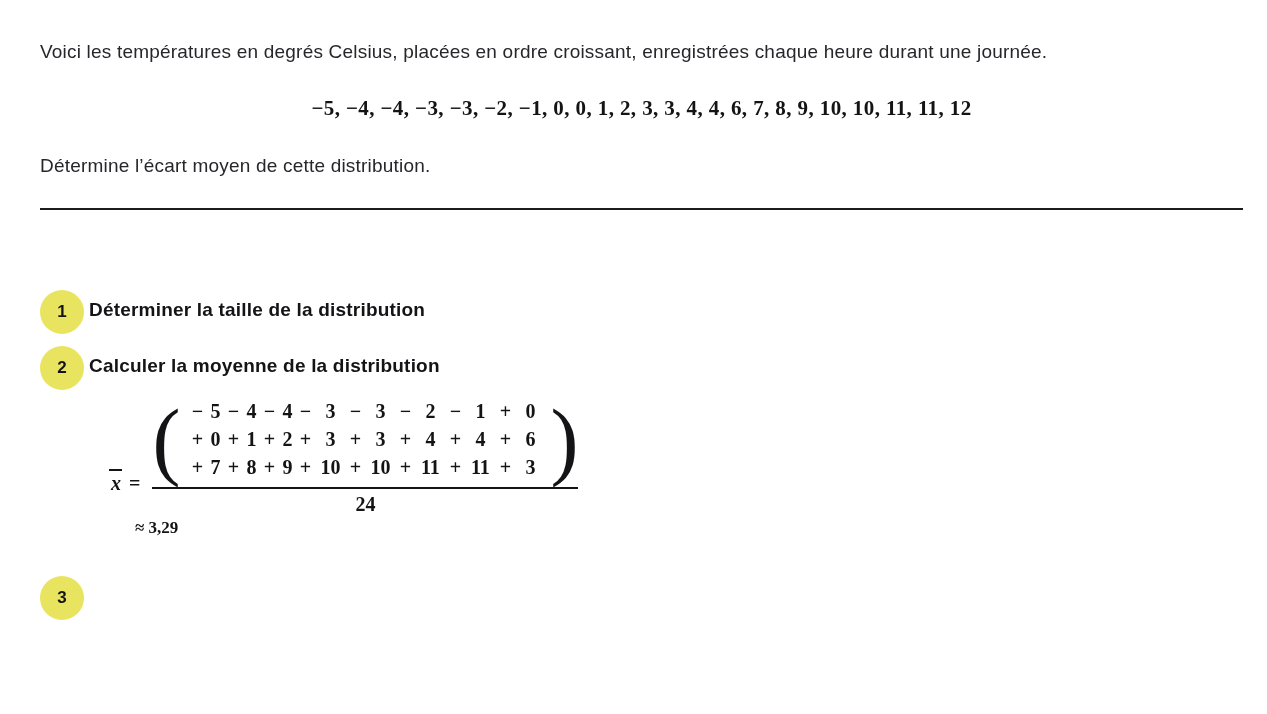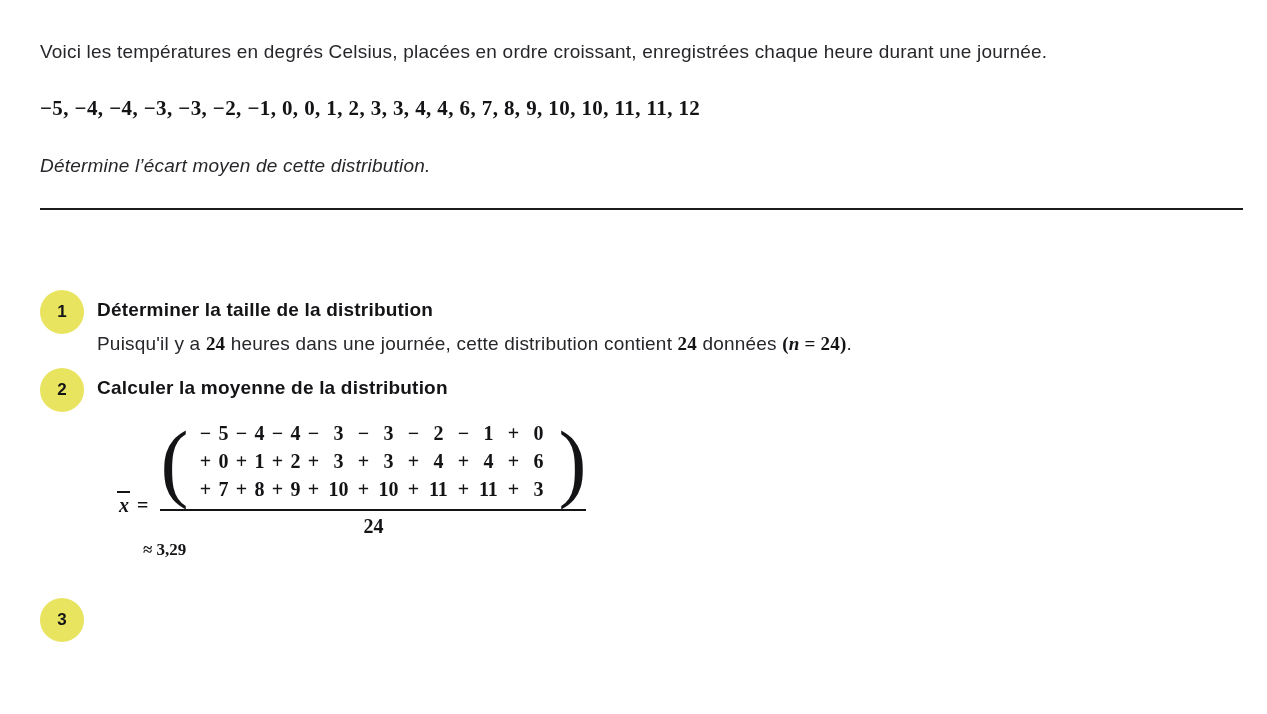--- a/index.html
+++ b/index.html
@@ -18,43 +18,44 @@
 
   .math {
     font-family: "Liberation Serif", "DejaVu Serif", serif;
     font-weight: 700;
     color: #141417;
   }
   .mvar { font-style: italic; }
 
   .sequence {
     margin-top: 32px;
+    text-align: center;
     font-size: 21px;
     letter-spacing: 0.4px;
   }
 
-  .question { margin: 34px 0 0 0; letter-spacing: 0.2px; font-style: italic; }
+  .question { margin: 34px 0 0 0; letter-spacing: 0.2px; }
 
   .divider {
     border: none;
     border-top: 2px solid #1c1c1f;
     margin: 31px 0 0 0;
     width: 1203px;
   }
 
   .steps { margin-top: 80px; }
   .step { display: flex; align-items: flex-start; margin-bottom: 12px; }
   .badge {
     flex: 0 0 44px; width: 44px; height: 44px;
     border-radius: 50%;
     background: #e9e45f;
     display: flex; align-items: center; justify-content: center;
     font-weight: 700; font-size: 17px; color: #141417;
   }
-  .step-body { margin-left: 13px; padding-top: 8px; min-width: 0; }
+  .step-body { margin-left: 5px; padding-top: 8px; min-width: 0; }
   .step-title {
     margin: 0; font-size: 19px; font-weight: 700;
     color: #141417; letter-spacing: 0.2px; line-height: 1.25;
   }
   .step-text { margin: 9px 0 0 0; line-height: 1.35; letter-spacing: 0.2px; }
 
   .term-link {
     color: #141417; font-weight: 700;
     text-decoration: underline;
     text-decoration-thickness: 2px;
@@ -103,21 +104,20 @@
   <p class="question">Détermine l’écart moyen de cette distribution.</p>
 
   <hr class="divider">
 
   <div class="steps">
 
     <div class="step">
       <div class="badge" style="background: rgb(233, 228, 95);">1</div>
       <div class="step-body">
         <p class="step-title">Déterminer la taille de la distribution</p>
-        <p class="step-text"><span>Puisqu'il y a </span><span class="math">24</span><span> heures dans une journée, cette distribution contient </span><span class="math">24</span><span> données </span><span class="math">(</span><span class="math mvar">n</span><span class="math"> = 24)</span><span>.</span></p>
       </div>
     </div>
 
     <div class="step">
       <div class="badge" style="background: rgb(233, 228, 95);">2</div>
       <div class="step-body">
         <p class="step-title">Calculer la moyenne de la distribution</p>
 
         <div class="equation-wrap">
           <div class="mathblock">

